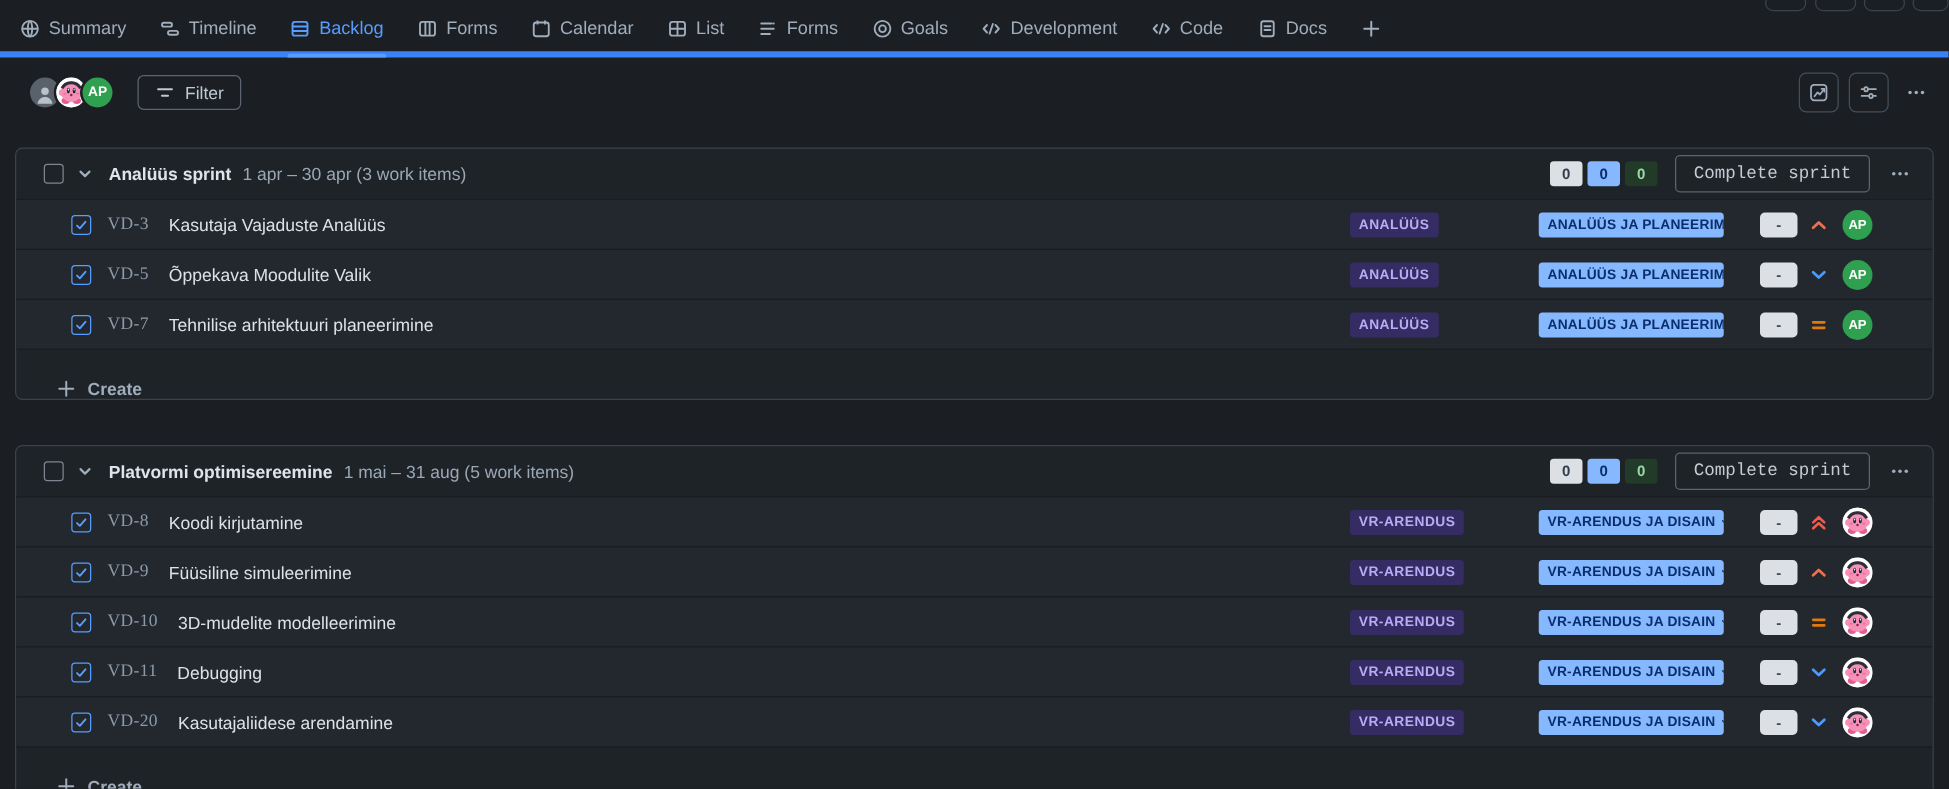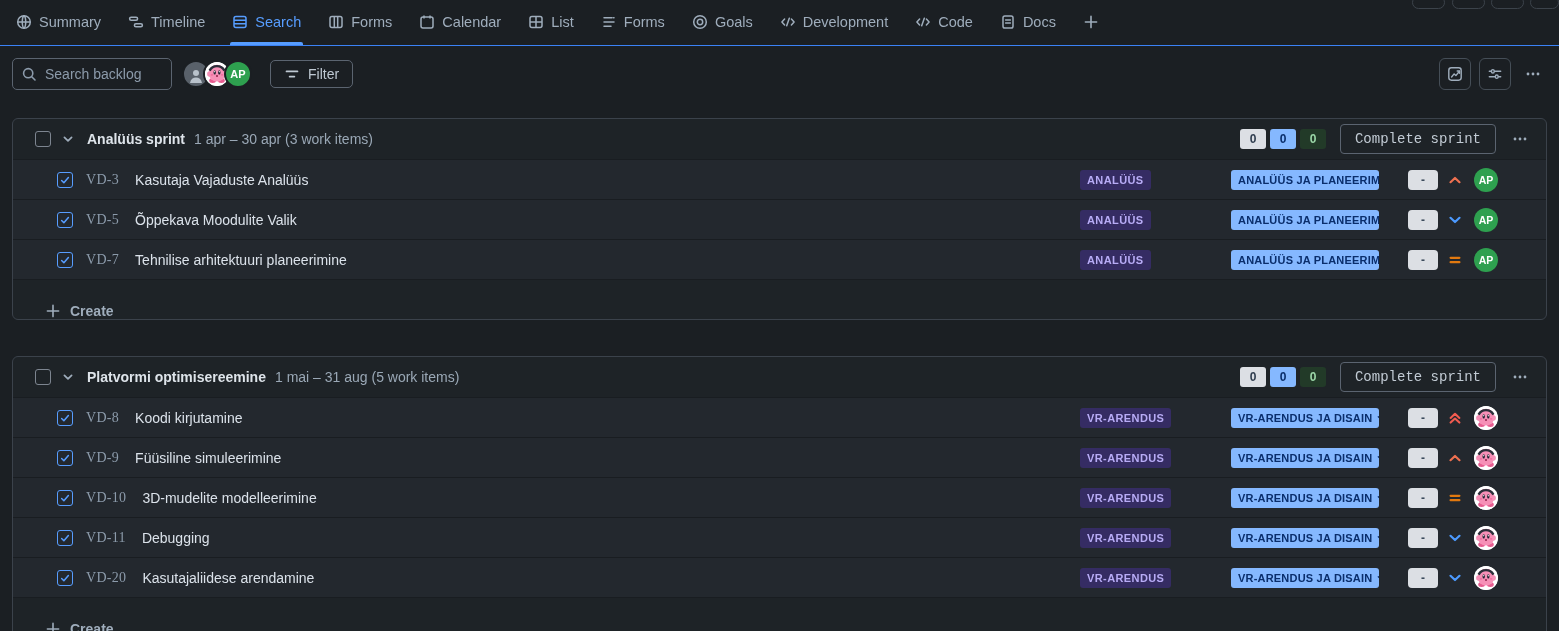--- a/index.html
+++ b/index.html
@@ -9,23 +9,23 @@
     font-family:"Liberation Sans","DejaVu Sans",sans-serif;
     color:#dee4ea;
     position:relative;
   }
   svg { display:block; }
   .i16 { width:16px; height:16px; }
   .i12 { width:12px; height:12px; }
 
   
   .nav {
-    display:flex; align-items:flex-end; gap:27px;
+    display:flex; align-items:flex-start; gap:27px;
     height:46px; padding:0 16px;
-    border-bottom:1px solid #3b82f6;
+    border-bottom:5px solid #3b82f6;
     position:relative;
   }
   .tab {
     display:flex; align-items:center; gap:7px;
     height:46px; font-size:14.5px; font-weight:500; color:#9fadbc;
     white-space:nowrap; position:relative; cursor:pointer;
   }
   .tab.active { color:#579dff; }
   .tab.active::after {
     content:""; position:absolute; left:-2px; right:-2px; bottom:0;
@@ -318,21 +318,21 @@
   <div class="tab">
       <svg class="i16">
         <use href="#i-timeline"></use>
       </svg>
       <span>Timeline</span>
     </div>
   <div class="tab active">
       <svg class="i16">
         <use href="#i-backlog"></use>
       </svg>
-      <span>Search</span>
+      <span>Backlog</span>
     </div>
   <div class="tab">
       <svg class="i16">
         <use href="#i-board"></use>
       </svg>
       <span>Forms</span>
     </div>
   <div class="tab">
       <svg class="i16">
         <use href="#i-cal"></use>
@@ -381,26 +381,20 @@
       </svg>
     </div>
 
   <span class="ghost-btn" style="left:1412px"></span>
   <span class="ghost-btn" style="left:1452px"></span>
   <span class="ghost-btn" style="left:1491px"></span>
   <span class="ghost-btn" style="left:1530px; width:29px"></span>
 </div>
 
 <div class="toolbar">
-  <div class="search-wrap">
-    <svg class="i16">
-        <use href="#i-search"></use>
-      </svg>
-    <input class="search-input" type="text" placeholder="Search backlog" style="">
-  </div>
   <div class="av-stack">
     <div class="tav">
         <svg class="person">
           <use href="#i-person"></use>
         </svg>
       </div>
     <div class="tav kirby">
         <svg style="width:28px;height:28px">
           <use href="#i-kirby"></use>
         </svg>

